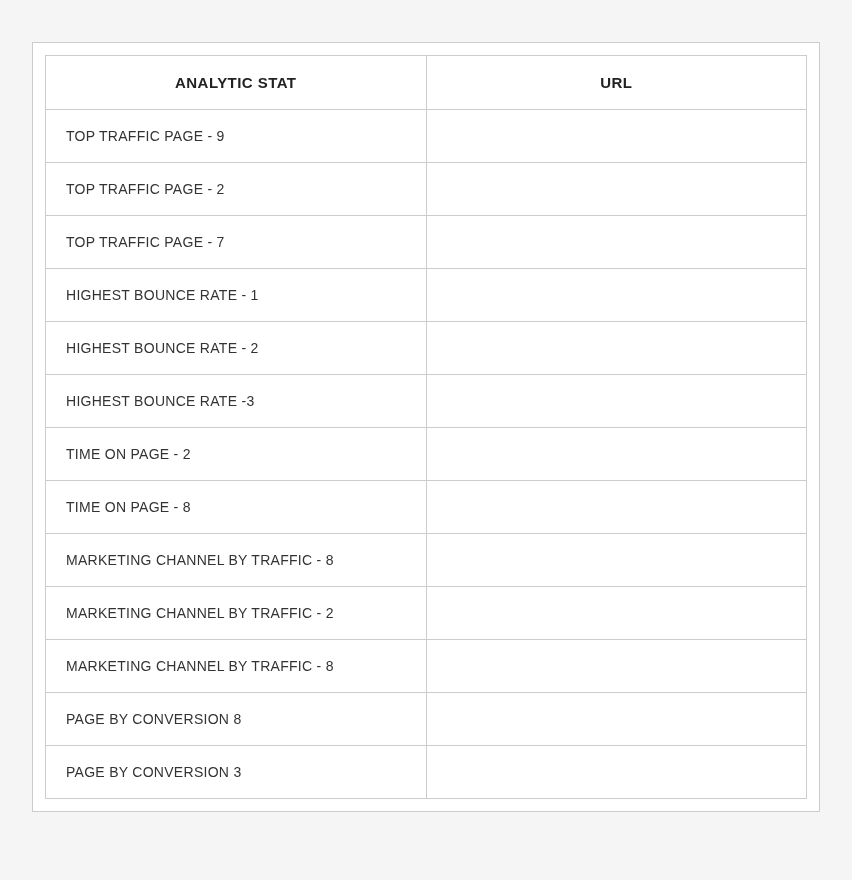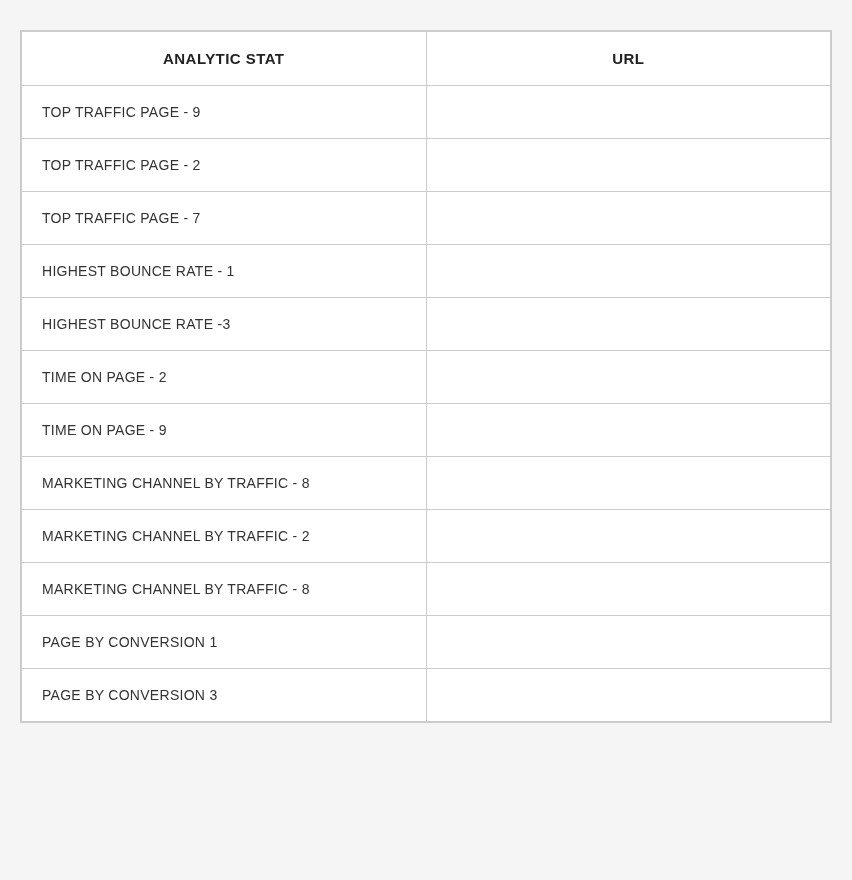--- a/index.html
+++ b/index.html
@@ -1,17 +1,17 @@
 <!DOCTYPE html>
 <html><head>
   <meta charset="utf-8">
   <style>
     * {
       margin: 0;
-      padding: 0;
+      padding: 12px;
       box-sizing: border-box;
     }
 
     body {
       background: #f5f5f5;
       font-family: Arial, sans-serif;
       display: flex;
       justify-content: center;
       align-items: flex-start;
       padding: 20px;
@@ -83,45 +83,49 @@
         </tr>
         <tr>
           <td>TOP TRAFFIC PAGE - 7</td>
           <td></td>
         </tr>
         <tr>
           <td>HIGHEST BOUNCE RATE - 1</td>
           <td></td>
         </tr>
         <tr>
+          <td>HIGHEST BOUNCE RATE - 2</td>
+          <td></td>
+        </tr>
+        <tr>
           <td>HIGHEST BOUNCE RATE -3</td>
           <td></td>
         </tr>
         <tr>
           <td>TIME ON PAGE - 2</td>
           <td></td>
         </tr>
         <tr>
-          <td>TIME ON PAGE - 9</td>
+          <td>TIME ON PAGE - 8</td>
           <td></td>
         </tr>
         <tr>
           <td>MARKETING CHANNEL BY TRAFFIC - 8</td>
           <td></td>
         </tr>
         <tr>
           <td>MARKETING CHANNEL BY TRAFFIC - 2</td>
           <td></td>
         </tr>
         <tr>
           <td>MARKETING CHANNEL BY TRAFFIC - 8</td>
           <td></td>
         </tr>
         <tr>
-          <td>PAGE BY CONVERSION 1</td>
+          <td>PAGE BY CONVERSION 8</td>
           <td></td>
         </tr>
         <tr>
           <td>PAGE BY CONVERSION 3</td>
           <td></td>
         </tr>
       </tbody>
   </table>
 </div>
 

